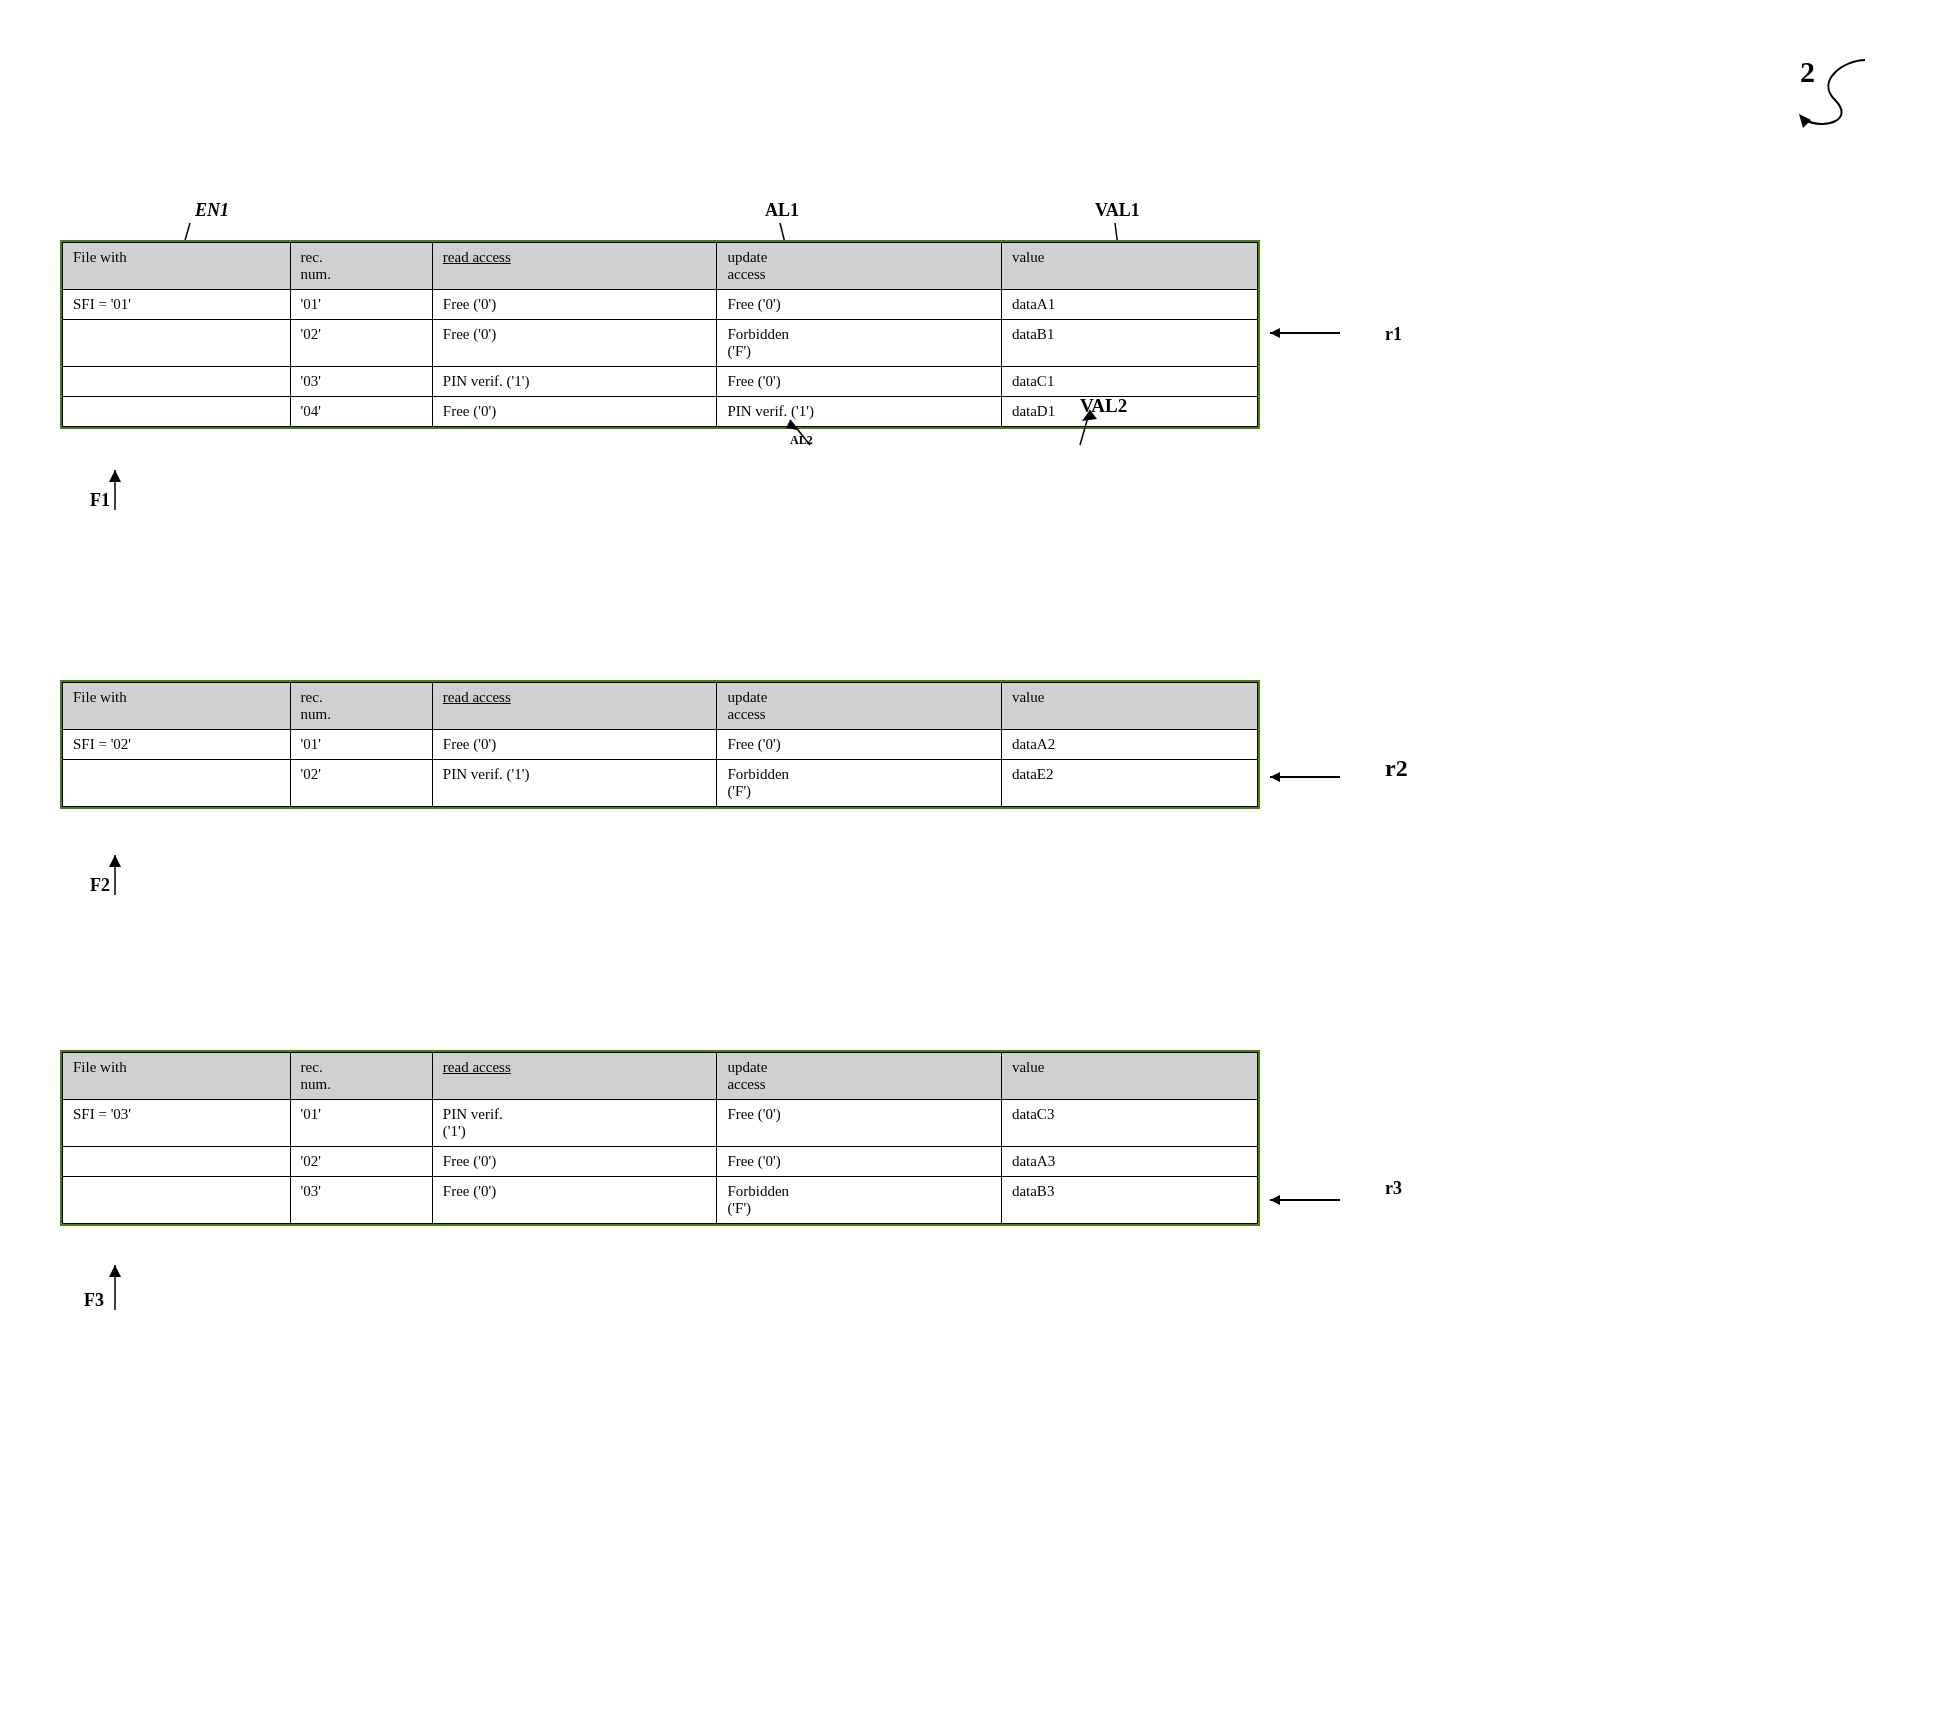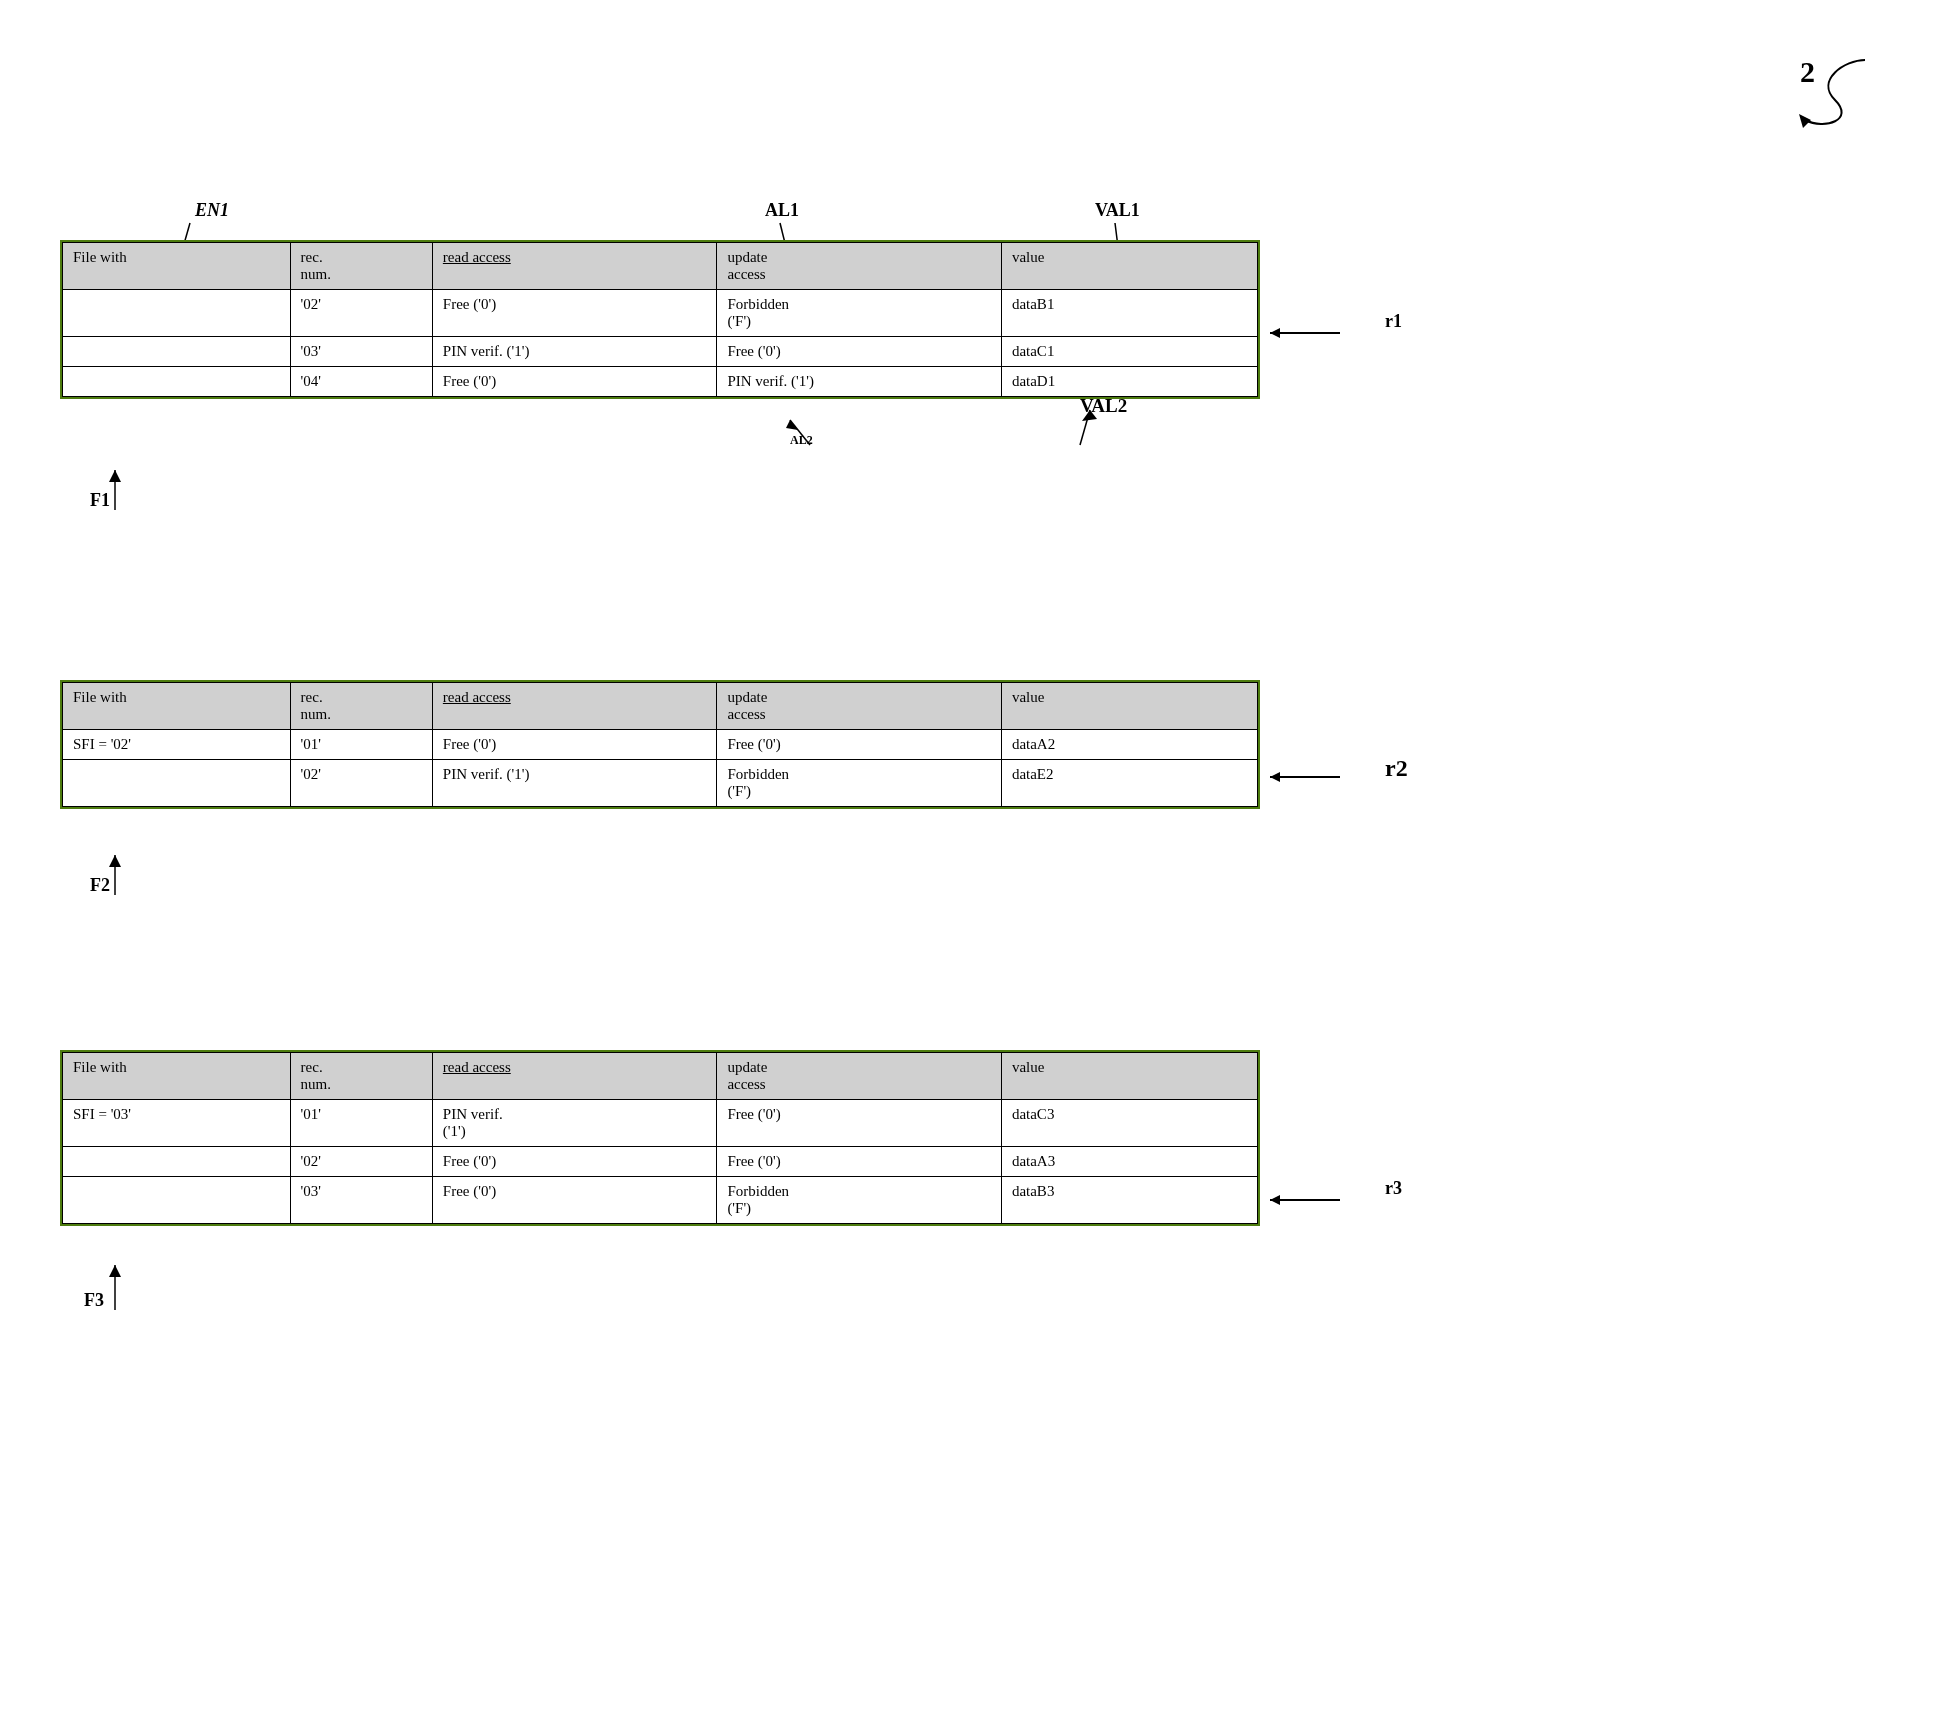--- a/index.html
+++ b/index.html
@@ -95,20 +95,27 @@
 
       <tbody>
           <tr class="header-row">
         <td class="col-file">File with</td>
         <td class="col-rec">rec.<br>num.</td>
         <td class="col-read">read access</td>
         <td class="col-update">update<br>access</td>
         <td class="col-value">value</td>
       </tr>
 
+      <tr>
+        <td>SFI = '01'</td>
+        <td>'01'</td>
+        <td>Free ('0')</td>
+        <td>Free ('0')</td>
+        <td>dataA1</td>
+      </tr>
 
       <tr>
         <td></td>
         <td>'02'</td>
         <td>Free ('0')</td>
         <td>Forbidden<br>('F')</td>
         <td>dataB1</td>
       </tr>
 
       <tr>
@@ -127,21 +134,21 @@
         <td>dataD1</td>
       </tr>
     </tbody>
       </table>
   </div>
 
   <svg style="position:absolute; top:318px; left:1260px; width:120px; height:30px;">
     <line x1="80" y1="15" x2="10" y2="15" stroke="#000" stroke-width="2"></line>
     <polygon points="10,15 20,10 20,20" fill="#000"></polygon>
   </svg>
-  <div class="annotation" style="top:311px; left:1385px; font-size:18px;">r1</div>
+  <div class="annotation" style="top:324px; left:1385px; font-size:18px;">r1</div>
 
   <div class="annotation" style="top:490px; left:90px;">F1</div>
   <svg style="position:absolute; top:460px; left:95px; width:60px; height:60px;">
     <line x1="20" y1="50" x2="20" y2="10" stroke="#000" stroke-width="1.5"></line>
     <polygon points="20,10 14,22 26,22" fill="#000"></polygon>
   </svg>
 
   <div class="annotation" style="top:433px; left:790px; font-size:12px;">AL2</div>
   <svg style="position:absolute; top:410px; left:770px; width:60px; height:40px;">
     <line x1="40" y1="35" x2="20" y2="10" stroke="#000" stroke-width="1.5"></line>

